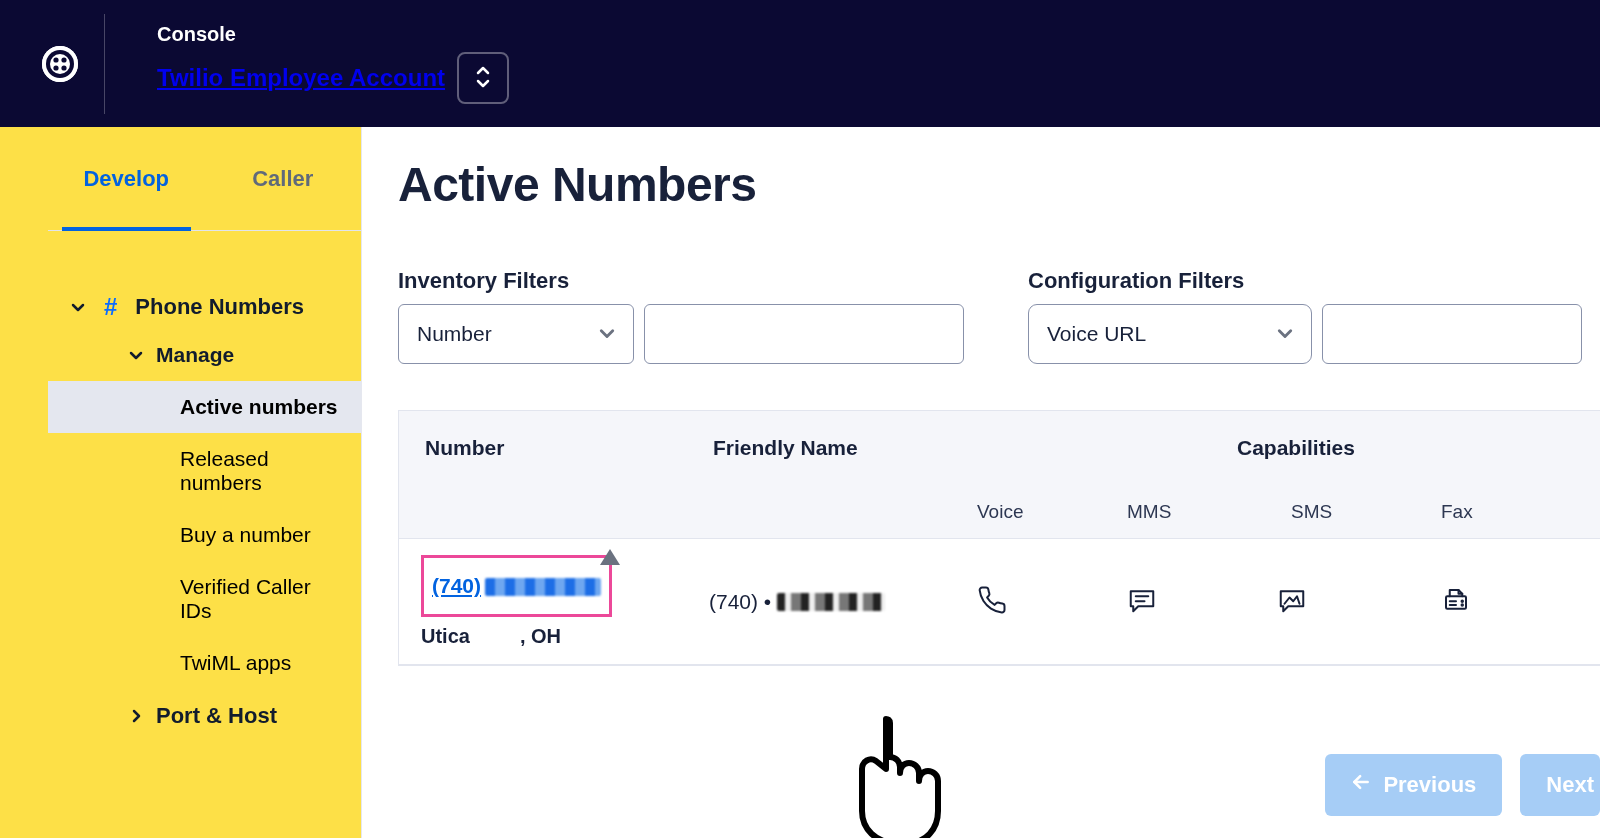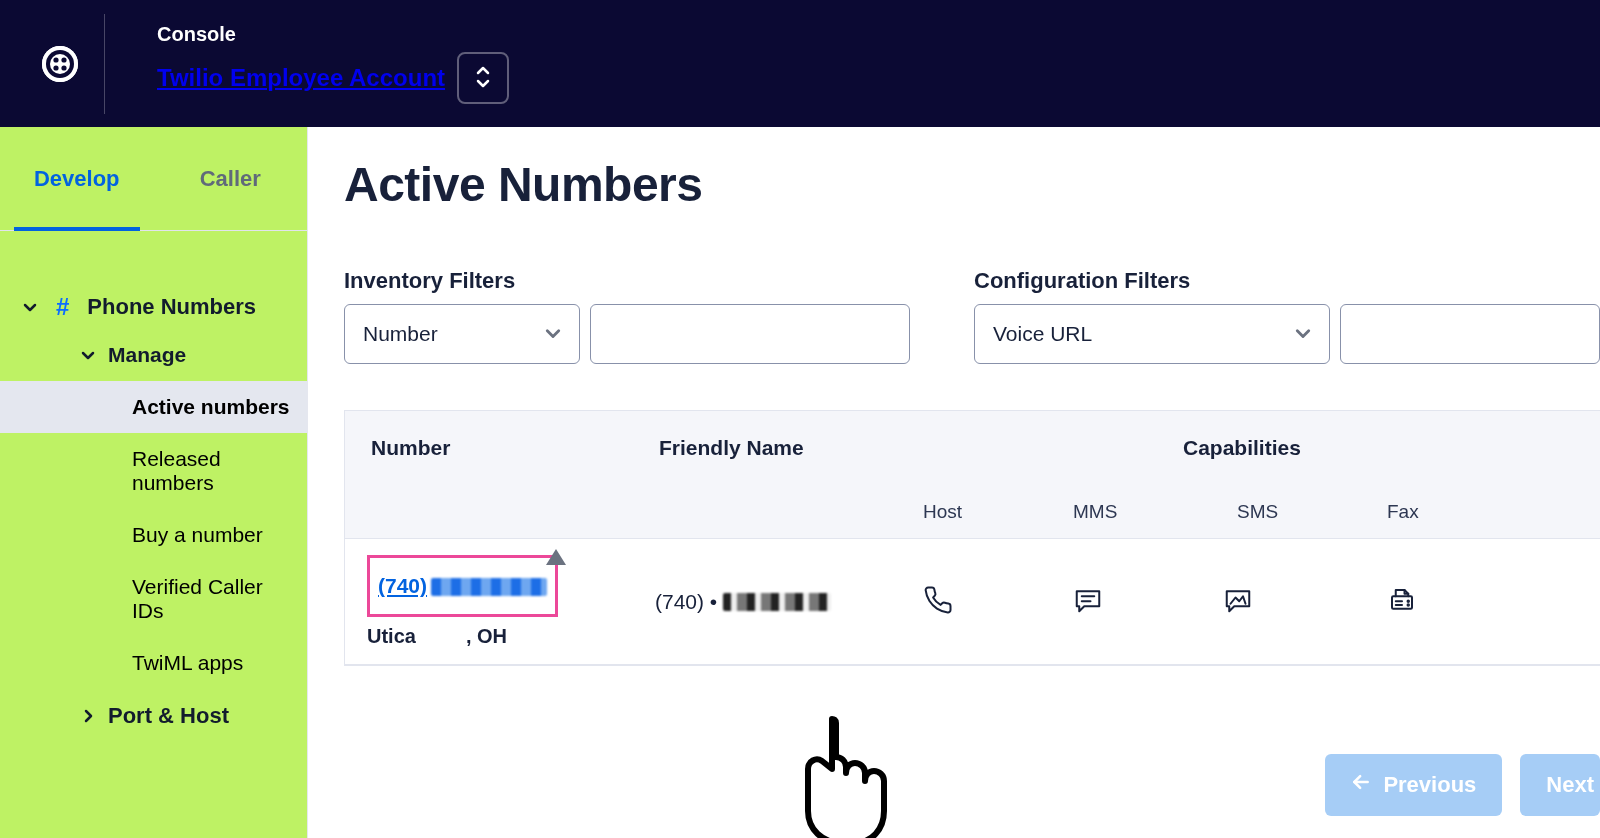--- a/index.html
+++ b/index.html
@@ -43,22 +43,23 @@
       border: 2px solid rgba(255,255,255,0.35);
       border-radius: 8px;
       background: transparent;
       display: flex; align-items: center; justify-content: center;
       color: #fff; cursor: pointer;
     }
     
     .layout { display: flex; height: calc(838px - 127px); }
     .sidebar {
       width: 362px;
-      background: #bef264;
+      background: #fde047;
       border-right: 1px solid #e5e7ef;
+      padding-left: 48px;
     }
     .tabs {
       display: flex;
       border-bottom: 1px solid #e1e4ec;
       height: 104px;
     }
     .tab {
       flex: 1;
       display: flex; align-items: center; justify-content: center;
       font-size: 22px; font-weight: 700;
@@ -88,21 +89,21 @@
     .filter-label { font-size: 22px; font-weight: 800; color: #18213a; }
     .filter-row { display: flex; gap: 10px; }
     .select-box, .input-box {
       height: 60px; border: 1px solid #8891aa; border-radius: 6px;
       background: #fff; display: flex; align-items: center; padding: 0 18px;
       font-size: 21px; color: #18213a;
     }
     .select-box { width: 236px; justify-content: space-between; cursor: pointer; }
     .input-box { width: 320px; }
     .select-box .sel-chev { color: #6b7280; }
-    .config-select { width: 356px; }
+    .config-select { width: 284px; border-radius: 9px; }
     
     .table { margin-top: 46px; border: 1px solid #e2e5ee; border-right: none; }
     .thead { background: #f5f6fa; }
     .th-row1 { display: flex; height: 74px; border-bottom: 1px solid transparent; }
     .th-cell { display: flex; align-items: center; padding: 0 26px; font-size: 21px; font-weight: 800; color: #18213a; }
     .th-num { width: 288px; }
     .th-fn { width: 290px; text-align: right; }
     .th-cap { flex: 1; justify-content: flex-start; padding-left: 260px; }
     .th-row2 { display: flex; height: 54px; border-bottom: 1px solid #e2e5ee; }
     .th-sub { display: flex; align-items: center; font-size: 19px; color: #2d3752; }
@@ -253,21 +254,21 @@
     </div>
 
     <div class="table">
       <div class="thead">
         <div class="th-row1">
           <div class="th-cell th-num">Number</div>
           <div class="th-cell th-fn">Friendly Name</div>
           <div class="th-cell th-cap">Capabilities</div>
         </div>
         <div class="th-row2">
-          <div class="th-sub sub-voice">Host</div>
+          <div class="th-sub sub-voice">Voice</div>
           <div class="th-sub sub-mms">MMS</div>
           <div class="th-sub sub-sms">SMS</div>
           <div class="th-sub sub-fax">Fax</div>
         </div>
       </div>
       <div class="tbody-row">
         <div class="cell-num">
           <div style="position:relative; display:inline-block;">
             <span class="num-link-wrap">
               <a href="#" class="num-link"><span>(740)</span><span class="num-mask"></span></a>

